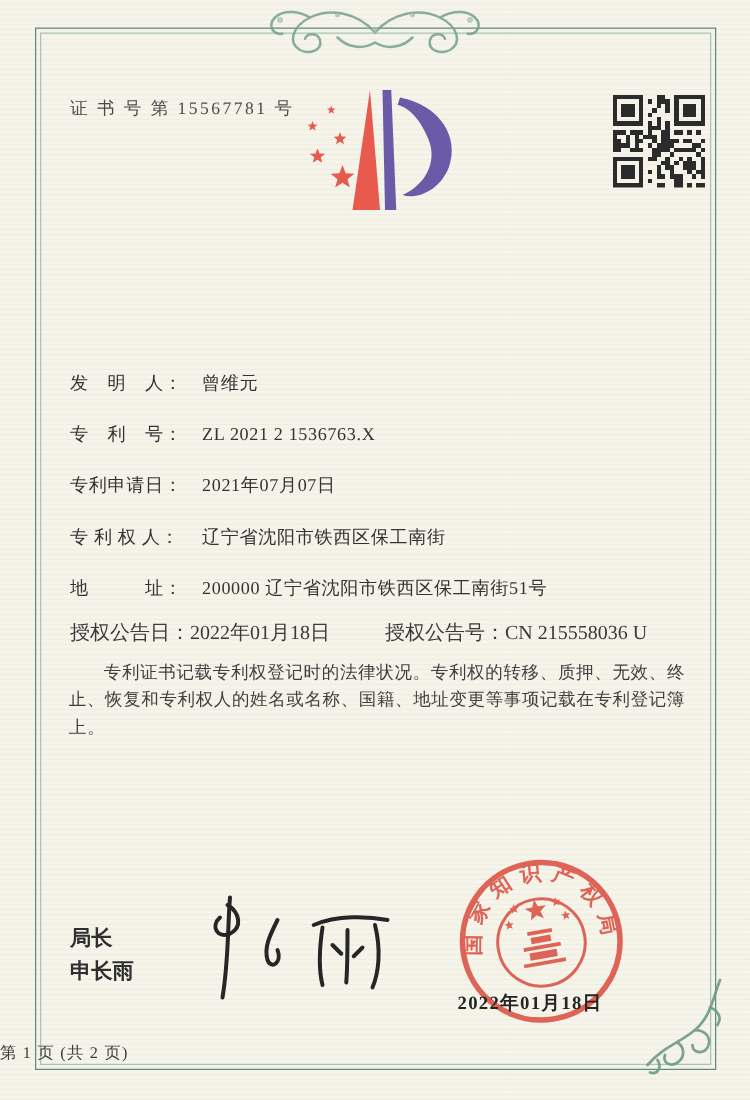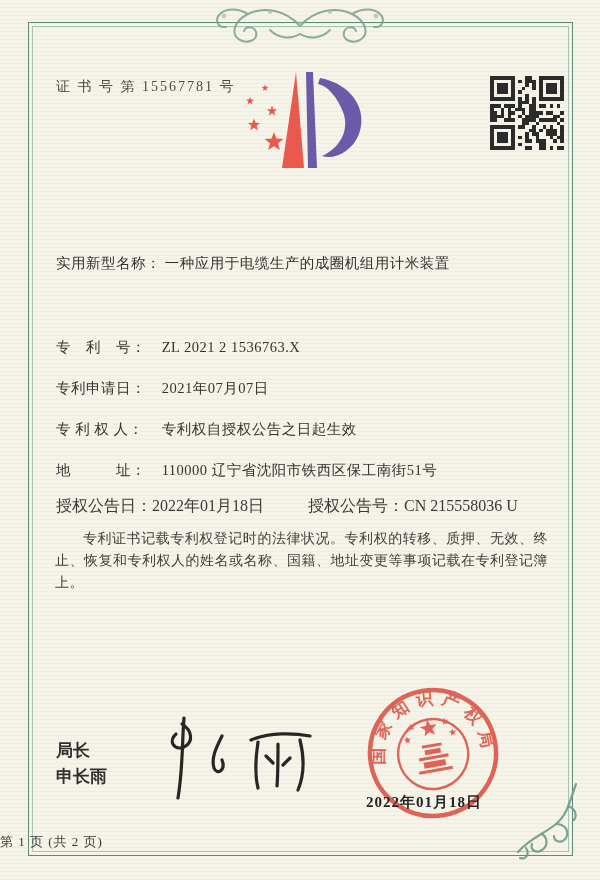--- a/index.html
+++ b/index.html
@@ -325,39 +325,39 @@
       <rect x="10" y="20" width="1" height="1" fill="#2b2b2b"></rect>
       <rect x="11" y="20" width="1" height="1" fill="#2b2b2b"></rect>
       <rect x="14" y="20" width="1" height="1" fill="#2b2b2b"></rect>
       <rect x="15" y="20" width="1" height="1" fill="#2b2b2b"></rect>
       <rect x="17" y="20" width="1" height="1" fill="#2b2b2b"></rect>
       <rect x="19" y="20" width="1" height="1" fill="#2b2b2b"></rect>
       <rect x="20" y="20" width="1" height="1" fill="#2b2b2b"></rect>
     </svg>
 
 
-  <div class="row r0">
-    <span class="lab">实用新型名称：</span>
-    <span class="val">一种应用于电缆生产的成圈机组用计米装置</span>
+  <div class="row r1">
+    <span class="lab">发　明　人：</span>
+    <span class="val">曾维元</span>
   </div>
   <div class="row r2">
     <span class="lab">专　利　号：</span>
     <span class="val">ZL 2021 2 1536763.X</span>
   </div>
   <div class="row r3">
     <span class="lab">专利申请日：</span>
     <span class="val">2021年07月07日</span>
   </div>
   <div class="row r4">
     <span class="lab">专 利 权 人：</span>
-    <span class="val">专利权自授权公告之日起生效</span>
+    <span class="val">辽宁省沈阳市铁西区保工南街</span>
   </div>
   <div class="row r5">
     <span class="lab">地　　　址：</span>
-    <span class="val">110000 辽宁省沈阳市铁西区保工南街51号</span>
+    <span class="val">200000 辽宁省沈阳市铁西区保工南街51号</span>
   </div>
 
   <div class="grant">
     <span class="lab">授权公告日：</span><span>2022年01月18日</span><span class="g2">授权公告号：</span><span>CN 215558036 U</span>
   </div>
 
   <div class="body-text">
     <p>专利证书记载专利权登记时的法律状况。专利权的转移、质押、无效、终止、恢复和专利权人的姓名或名称、国籍、地址变更等事项记载在专利登记簿上。</p>
   </div>
 

